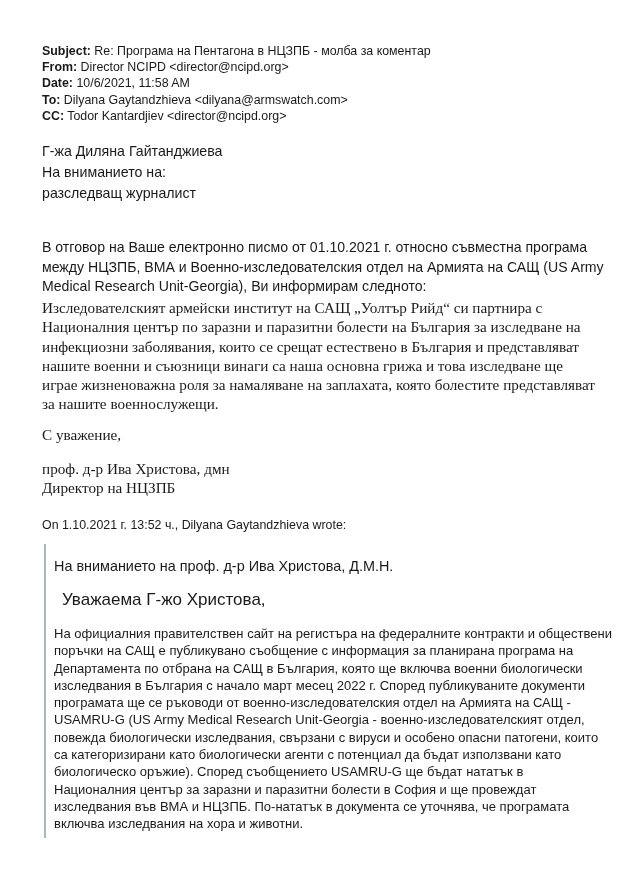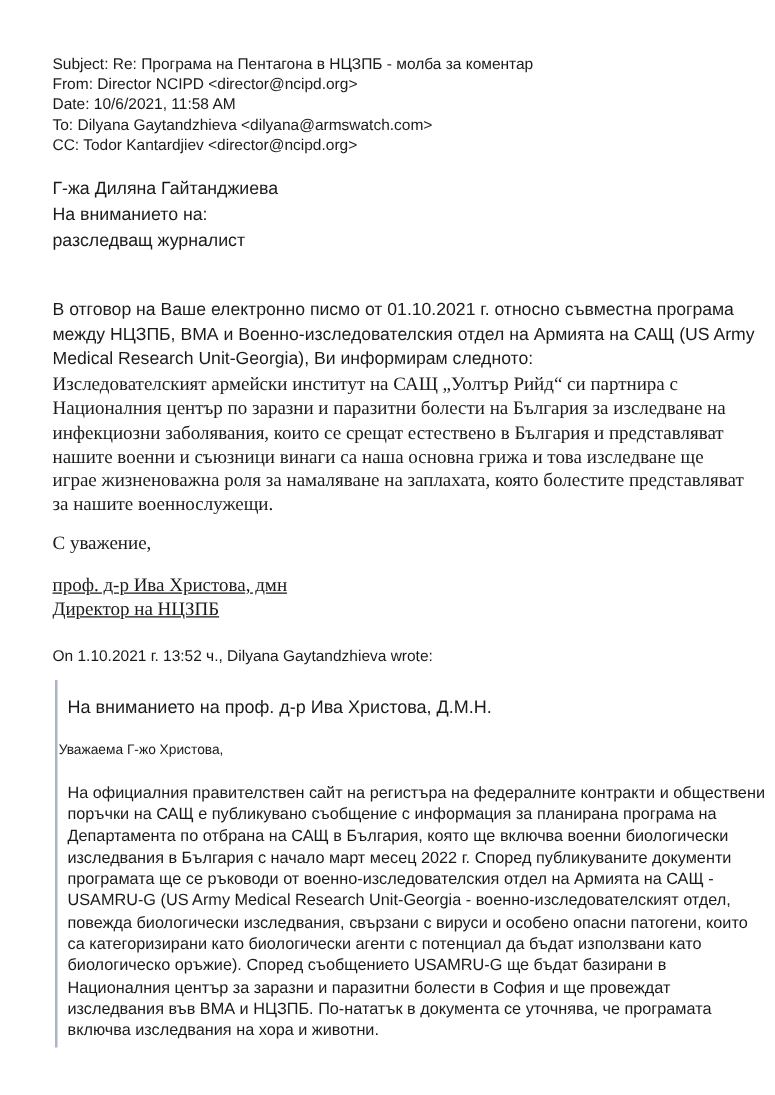--- a/index.html
+++ b/index.html
@@ -19,21 +19,21 @@
 
     .headers {
       position: absolute;
       left: 42px;
       top: 43px;
       width: 560px;
       font-size: 12.4px;
       line-height: 16.2px;
     }
     .headers .row { white-space: nowrap; }
-    .headers b { font-weight: normal; }
+    .headers b { font-weight: bold; }
 
     .attention {
       position: absolute;
       left: 42px;
       top: 141px;
       font-size: 14.2px;
       line-height: 21px;
     }
 
     .reply-intro {
@@ -60,21 +60,20 @@
       top: 425px;
       font-size: 15.2px;
       line-height: 19.3px;
     }
     .signature {
       position: absolute;
       left: 42px;
       top: 459px;
       font-size: 15.2px;
       line-height: 19.3px;
-      text-decoration: underline;
     }
 
     .wrote {
       position: absolute;
       left: 42px;
       top: 517px;
       font-size: 12.4px;
       line-height: 16px;
     }
 
@@ -89,23 +88,23 @@
     .quote-title {
       position: absolute;
       left: 8px;
       top: 13px;
       font-size: 14.4px;
       line-height: 18px;
       white-space: nowrap;
     }
     .quote-greeting {
       position: absolute;
-      left: 1px;
+      left: 16px;
       top: 48px;
-      font-size: 11px;
+      font-size: 17px;
       line-height: 16px;
     }
     .quote-body {
       position: absolute;
       left: 8px;
       top: 81px;
       width: 552px;
       font-size: 13px;
       line-height: 17.3px;
     }
@@ -157,18 +156,18 @@
   <div class="quote-greeting">Уважаема Г-жо Христова,</div>
   <div class="quote-body">
     <span class="line">На официалния правителствен сайт  на регистъра на федералните контракти и обществени</span>
     <span class="line">поръчки на САЩ е публикувано съобщение с информация за планирана програма на</span>
     <span class="line">Департамента по отбрана на САЩ в България, която ще включва военни биологически</span>
     <span class="line">изследвания в България с начало март месец 2022 г. Според публикуваните документи</span>
     <span class="line">програмата ще се ръководи от военно-изследователския отдел на Армията на САЩ -</span>
     <span class="line">USAMRU-G (US Army Medical Research Unit-Georgia - военно-изследователският отдел,</span>
     <span class="line">повежда биологически изследвания, свързани с вируси и особено опасни патогени, които</span>
     <span class="line">са категоризирани като биологически агенти с потенциал да бъдат използвани като</span>
-    <span class="line">биологическо оръжие). Според съобщението USAMRU-G ще бъдат базирани в</span>
+    <span class="line">биологическо оръжие). Според съобщението USAMRU-G ще бъдат нататък в</span>
     <span class="line">Националния център за заразни и паразитни болести в София и ще провеждат</span>
     <span class="line">изследвания във ВМА и НЦЗПБ. По-нататък в документа се уточнява, че програмата</span>
     <span class="line">включва изследвания на хора и животни.</span>
   </div>
 </div>
 
 </body></html>

